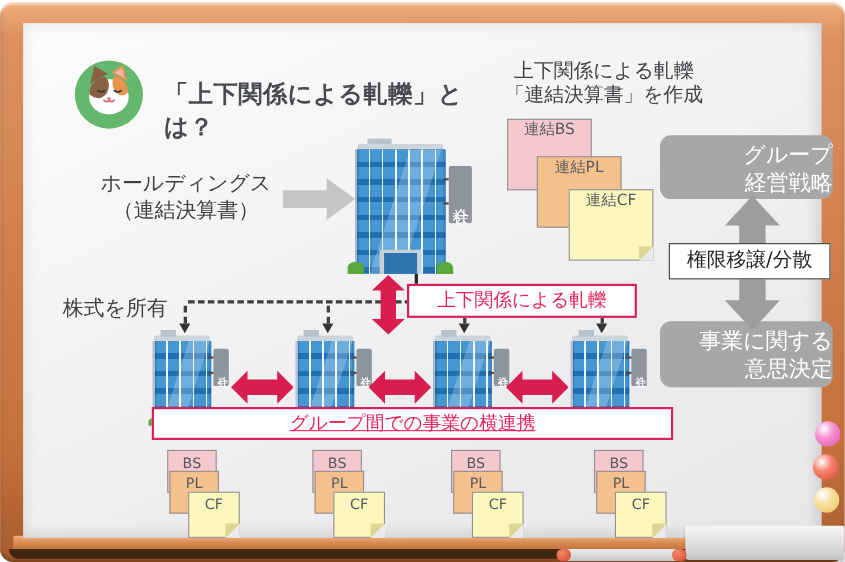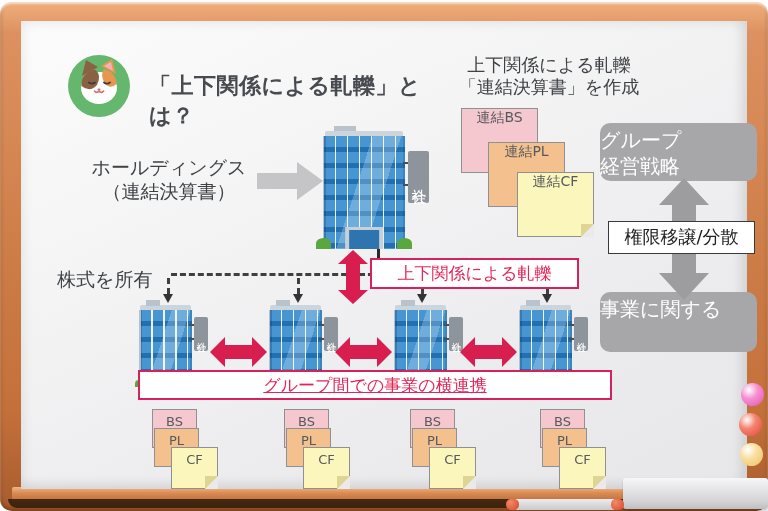--- a/index.html
+++ b/index.html
@@ -65,21 +65,21 @@
   .dash-h{position:absolute;left:150px;top:252px;width:382px;border-top:3px dashed #3f3f3f;z-index:1;}
   .drop{position:absolute;top:257px;height:16px;border-left:3px dashed #3f3f3f;z-index:1;}
   .tri{position:absolute;top:273px;width:0;height:0;border-left:5px solid transparent;border-right:5px solid transparent;border-top:9px solid #333;z-index:1;}
   .connector{position:absolute;left:356px;top:226px;width:3px;height:13px;background:#2a2a2a;z-index:1;}
   
   .redbox{position:absolute;background:#fff;border:2px solid #d6215c;box-sizing:border-box;color:#e32558;text-align:center;z-index:4;}
   .redbox.friction{left:349px;top:237px;width:209px;height:31px;font-size:17px;line-height:27px;}
   .redbox.collab{left:117px;top:349px;width:474px;height:30px;font-size:17px;line-height:26px;text-decoration:underline;}
   .arr{position:absolute;z-index:3;}
   
-  .graybox{position:absolute;left:579px;width:157px;background:#a7a7a9;border-radius:10px;color:#fff;text-align:left;font-size:20px;line-height:26px;padding-top:4px;box-sizing:border-box;}
+  .graybox{position:absolute;left:579px;width:157px;background:#a7a7a9;border-radius:10px;color:#fff;text-align:right;font-size:20px;line-height:26px;padding-top:4px;box-sizing:border-box;}
   .graybox.top{top:102px;height:58px;}
   .graybox.bottom{top:271px;height:60px;}
   .whitebox{position:absolute;left:587px;top:200px;width:147px;height:33px;background:#fff;border:1px solid #3a3a3a;box-sizing:border-box;color:#222;text-align:center;font-size:18px;line-height:30px;z-index:3;}
   
   .magnet{position:absolute;width:23px;height:23px;border-radius:50%;}
   .magnet.m-pink{left:720px;top:362px;background:radial-gradient(circle at 35% 30%,#fff 0%,#f78fd2 40%,#e055ae 100%);}
   .magnet.m-red{left:718px;top:392px;background:radial-gradient(circle at 35% 30%,#fff 0%,#f4836f 40%,#dd4b38 100%);}
   .magnet.m-yellow{left:719px;top:422px;background:radial-gradient(circle at 35% 30%,#fff 0%,#f8dfa0 40%,#ecc35e 100%);}
   .eraser{position:absolute;left:602px;top:457px;width:145px;height:31px;border-radius:3px;
     background:linear-gradient(180deg,#f7f7f7 0%,#e6e6e8 35%,#d4d4d6 75%,#bfbfc2 100%);box-shadow:0 2px 2px rgba(0,0,0,.2);}
@@ -146,20 +146,21 @@
     <div class="graybox top">
       <div>グループ</div>
       <div>経営戦略</div>
     </div>
     <svg class="arr" style="left:638px;top:157px;z-index:2" width="50" height="122" viewBox="0 0 50 122">
       <polygon points="25,0 50,27 37,27 37,95 50,95 25,122 0,95 13,95 13,27 0,27" fill="#9d9d9f"></polygon>
     </svg>
     <div class="whitebox">権限移譲/分散</div>
     <div class="graybox bottom">
       <div>事業に関する</div>
+      <div>意思決定</div>
     </div>
 
     <div class="t shares">株式を所有</div>
     <div class="dash-h"></div>
     <div class="connector"></div>
     <div class="drop" style="left:146px"></div>
     <div class="drop" style="left:276px"></div>
     <div class="drop" style="left:400px"></div>
     <div class="drop" style="left:525px"></div>
     <div class="tri" style="left:142px"></div>

